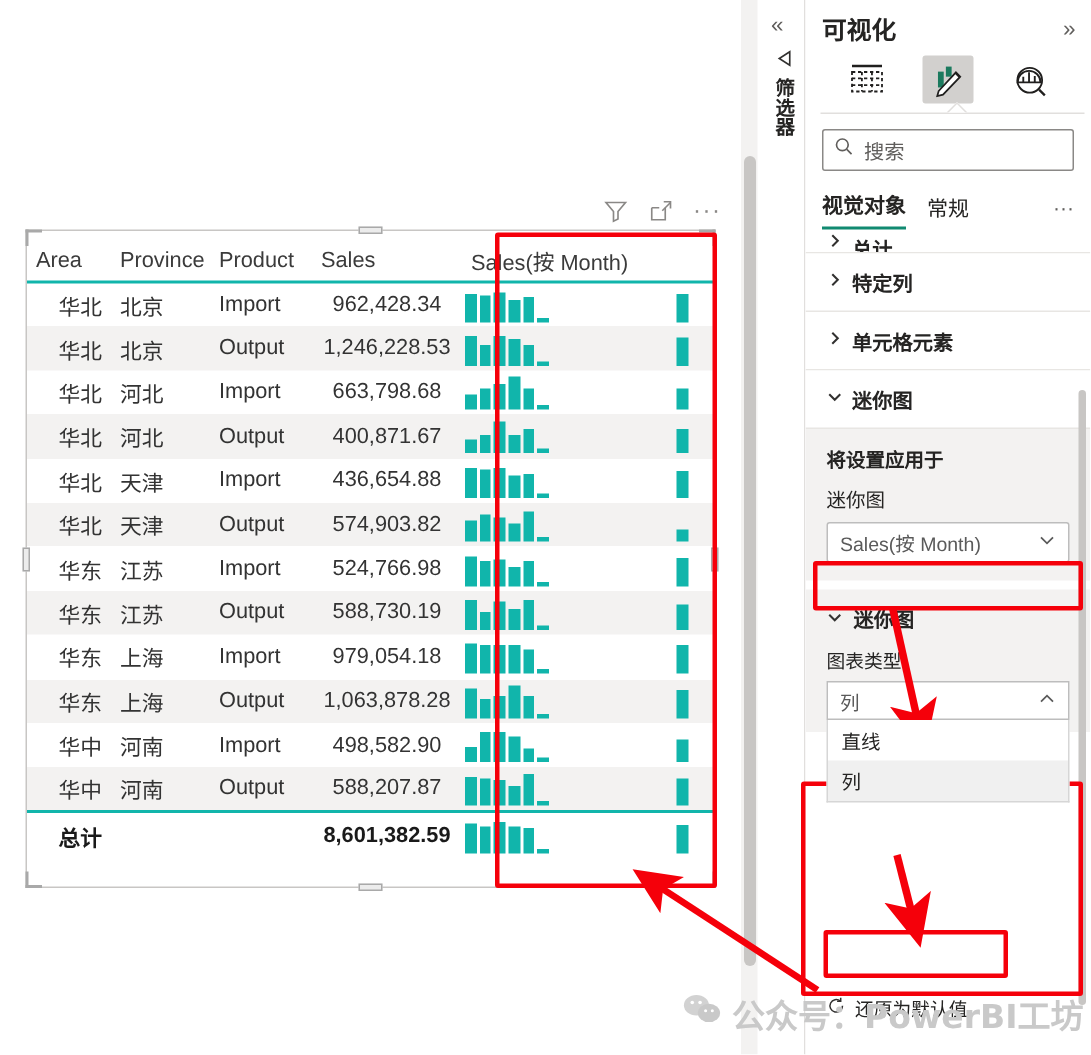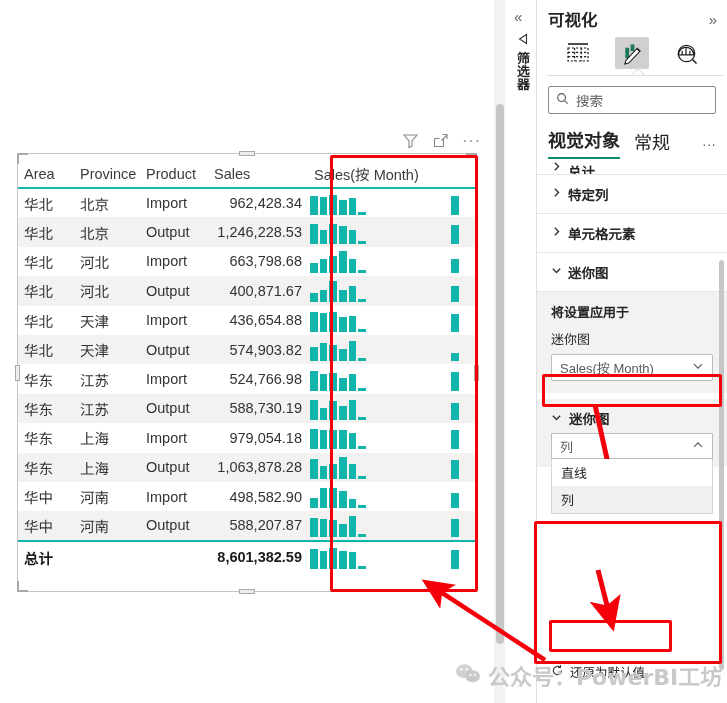--- a/index.html
+++ b/index.html
@@ -53,22 +53,22 @@
   table.tbl { width: 100%; border-collapse: collapse; table-layout: fixed; }
   table.tbl th, table.tbl td {
     font-size: 14.5px; color: #333333; font-weight: normal;
     padding: 0 6px; height: 29.4px; vertical-align: middle;
     white-space: nowrap; overflow: hidden;
   }
   table.tbl thead th {
     height: 34px; padding-top: 6px; text-align: left;
     border-bottom: 2px solid #11b5ab; color: #3b3b3b;
   }
-  thead th.num, tbody td.num { text-align: right; }
-  .col-area   { width: 56px; }
+  thead th.num, tbody td.num { text-align: center; }
+  .col-area   { width: 56px; text-align: right; }
   .col-prov   { width: 66px; }
   .col-prod   { width: 68px; }
   .col-sales  { width: 100px; }
   .col-spark  { width: 168px; }
   tbody tr.alt td { background: #f3f2f1; }
   tbody tr.total td {
     font-weight: bold; color: #1a1a1a; border-top: 2px solid #11b5ab;
     height: 32px;
   }
 
@@ -157,21 +157,21 @@
     margin: 10px 11px 0 11px; height: 28px; border: 1px solid #8a8886;
     border-radius: 2px; display: flex; align-items: center; padding: 0 7px;
     background: #fff;
   }
   .search-box .txt { font-size: 13.5px; color: #605e5c; margin-left: 7px; }
 
   .tabrow {
     display: flex; align-items: flex-end; gap: 14px;
     padding: 12px 11px 0 11px; position: relative;
   }
-  .tab { font-size: 18px; color: #252423; padding-bottom: 5px; }
+  .tab { font-size: 14px; color: #252423; padding-bottom: 5px; }
   .tab.sel { font-weight: bold; border-bottom: 2.5px solid #118a71; }
   .tab-dots { margin-left: auto; color: #605e5c; font-size: 14px; padding-bottom: 7px; }
 
   .acc-list { margin-top: 2px; }
   .acc-row {
     height: 39px; display: flex; align-items: center; gap: 7px;
     padding-left: 14px; border-bottom: 1px solid #e8e6e3; font-size: 13.5px;
     color: #252423; font-weight: bold; background: #fff;
   }
   .acc-row.clipped { height: 14px; overflow: hidden; align-items: flex-start;
@@ -643,20 +643,21 @@
 
     <div class="mini-card">
       <div class="mini-head">
         <span>
           <svg viewBox="0 0 12 12" width="11" height="11" fill="none" stroke="#323130" stroke-width="1.5">
             <path d="M2 4.2 L6 8.2 L10 4.2"></path>
           </svg>
         </span>
         <span>迷你图</span>
       </div>
+      <div class="mini-lbl">图表类型</div>
       <div class="dd-wrap">
         <div class="dd-field">
           <span>列</span>
           <span>
             <svg viewBox="0 0 12 12" width="12" height="12" fill="none" stroke="#5a5a5a" stroke-width="1.2">
               <path d="M2 7.8 L6 3.8 L10 7.8"></path>
             </svg>
           </span>
         </div>
         <div class="dd-list" id="dd-list">

